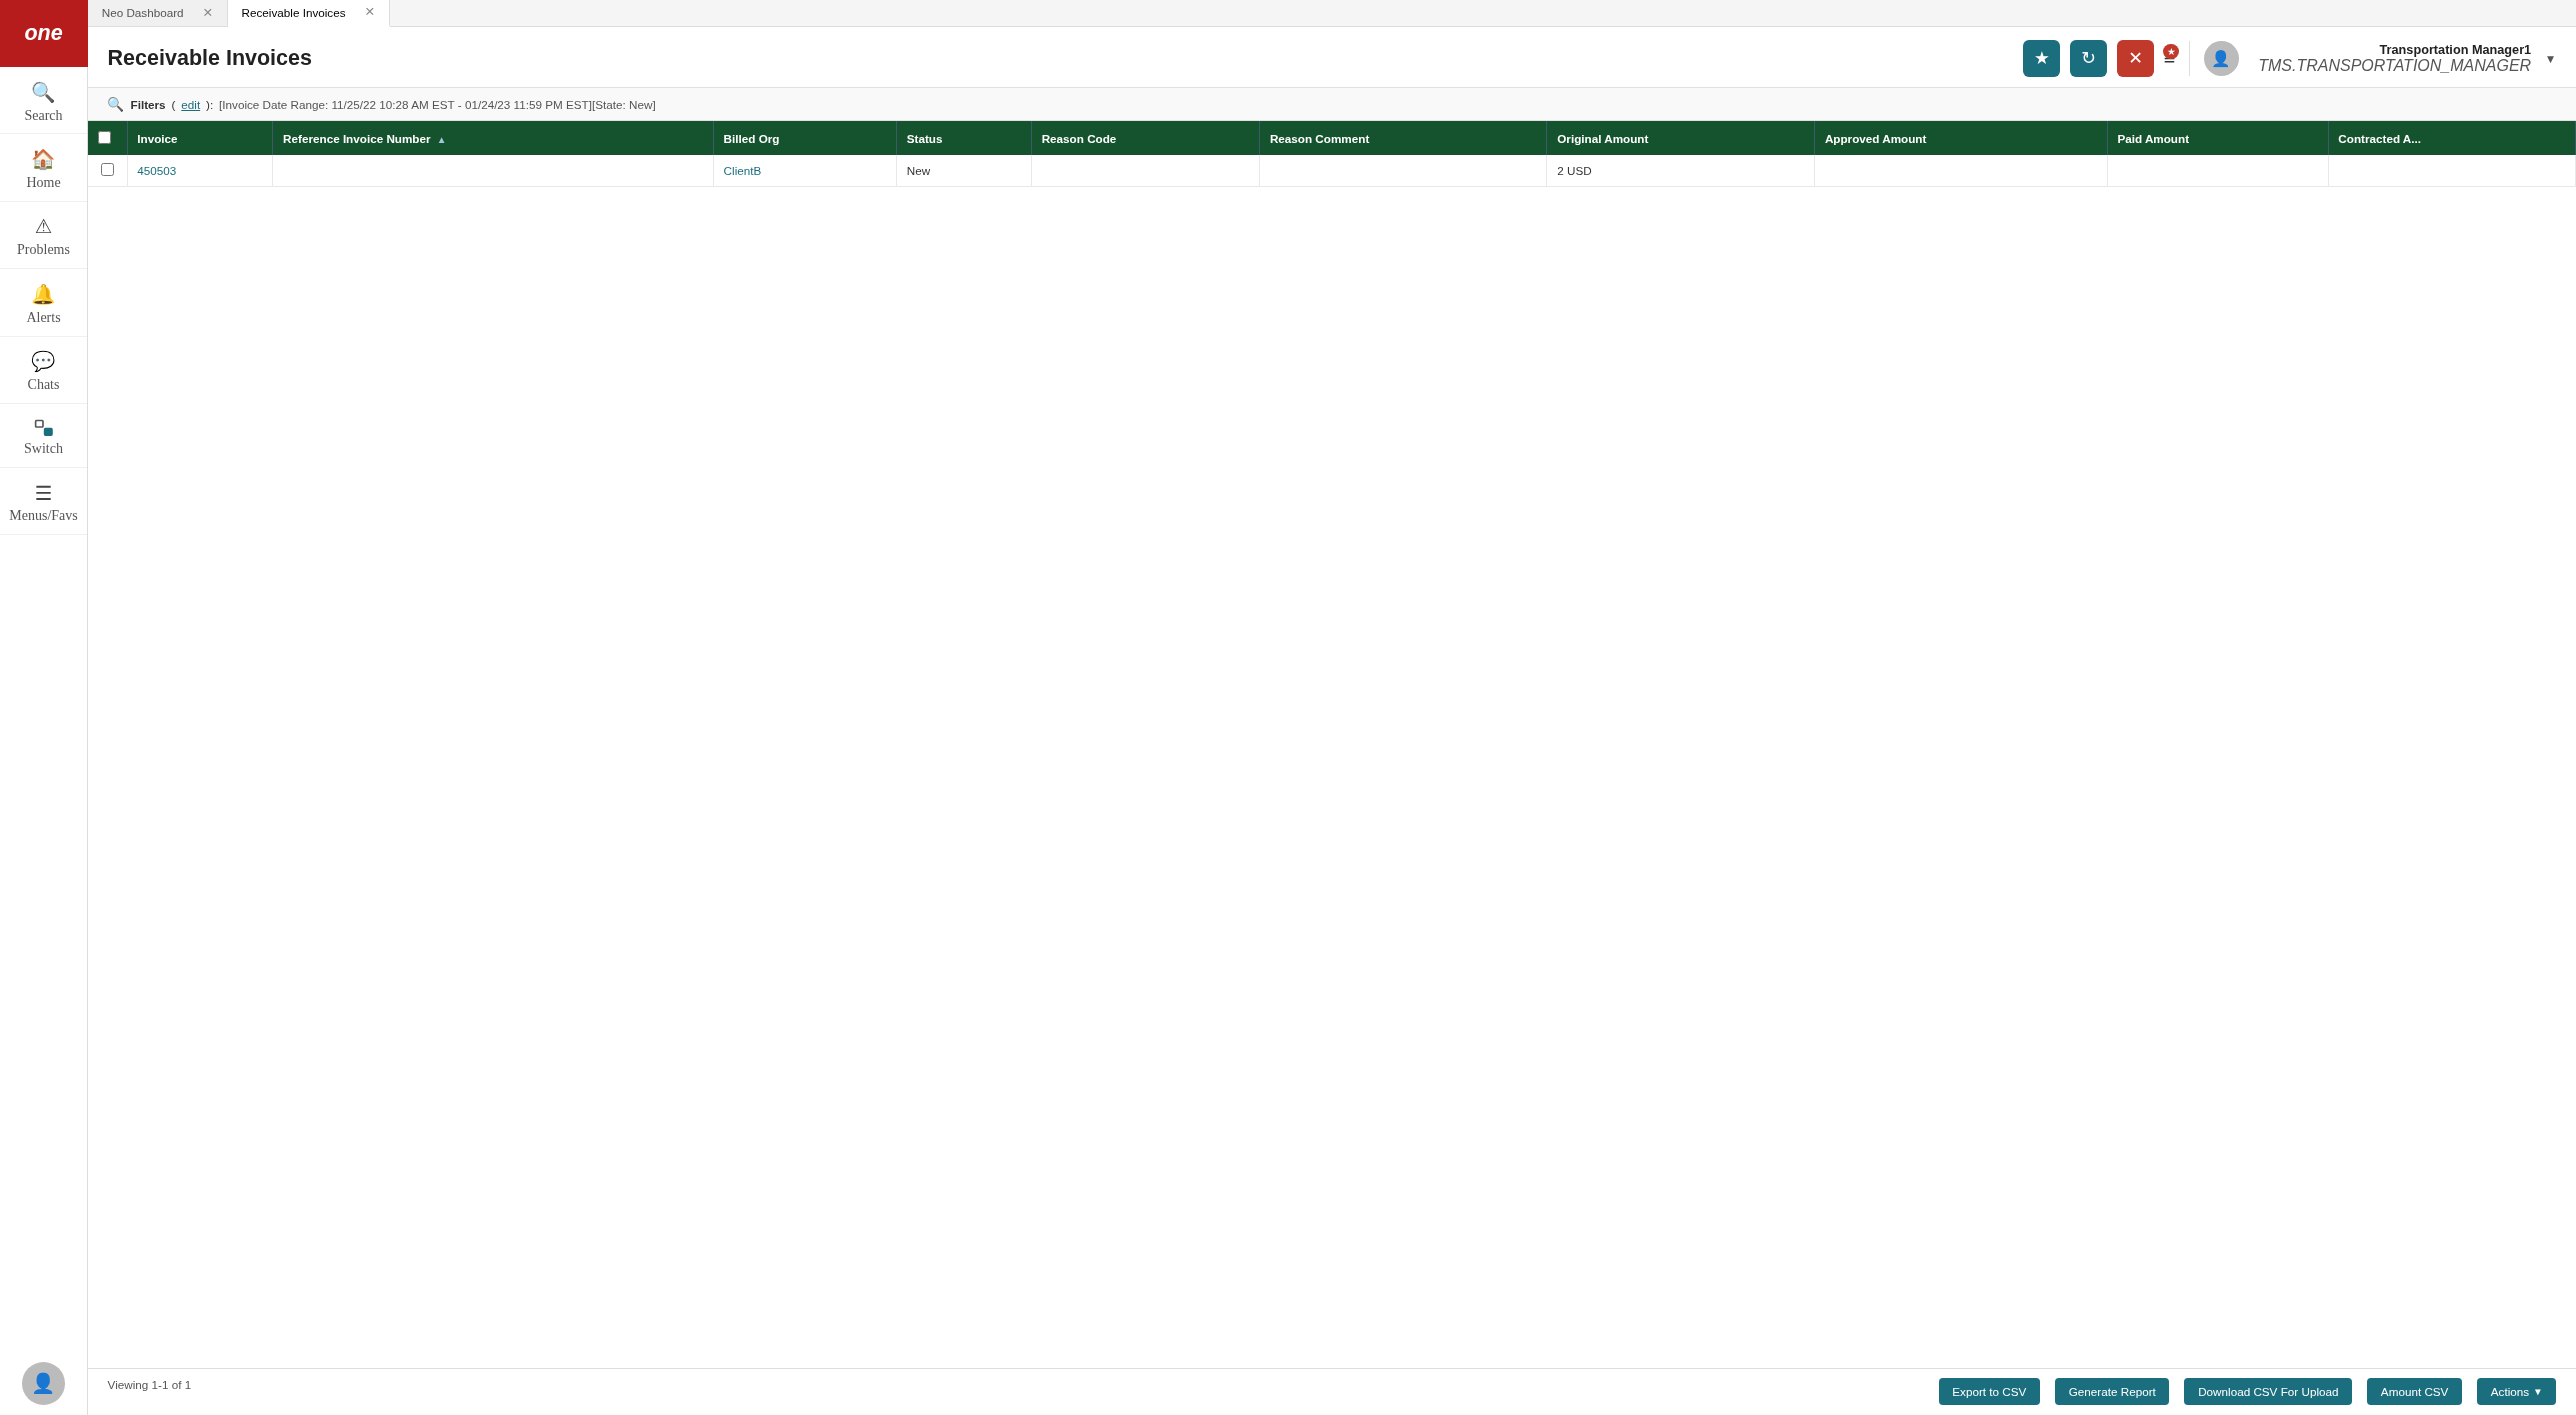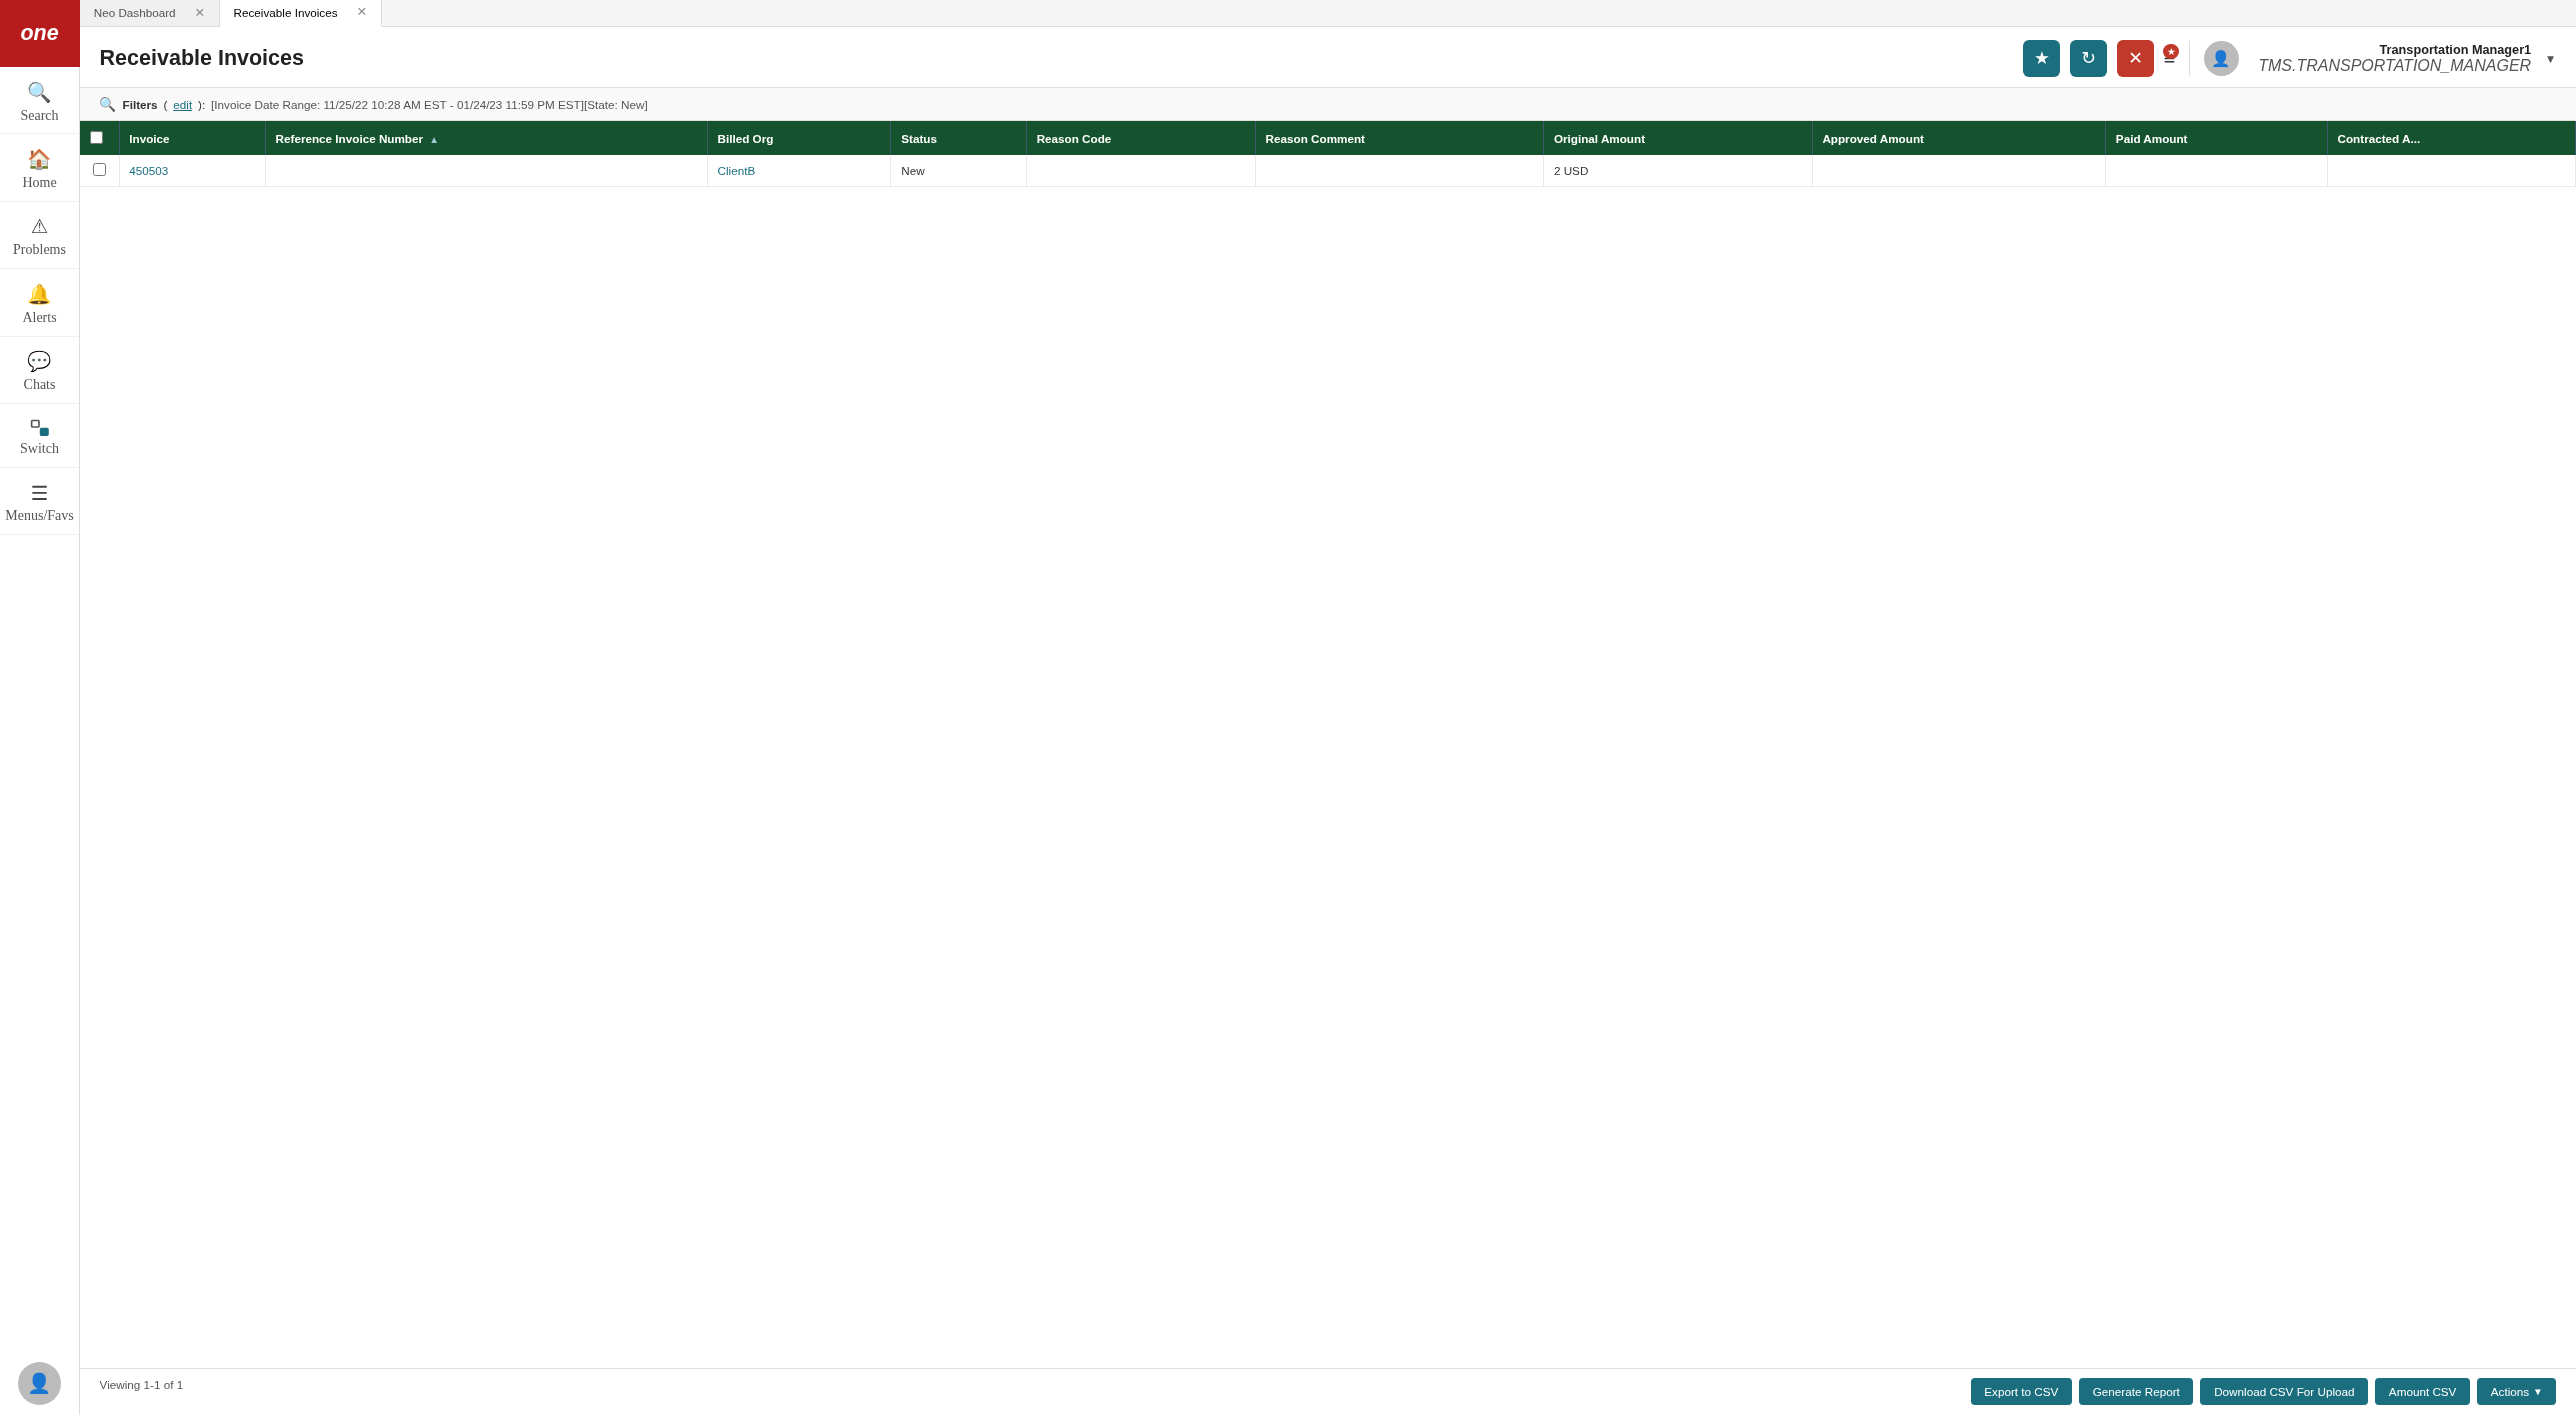--- a/index.html
+++ b/index.html
@@ -1,20 +1,20 @@
 <!DOCTYPE html>
 <html><head>
   <meta charset="utf-8">
   <style>
     * { box-sizing: border-box; margin: 0; padding: 0; }
     body { font-family: Arial, sans-serif; font-size: 12.7px; background: #f0f0f0; display: flex; height: 100vh; overflow: hidden; }
 
     
     .sidebar {
-      width: 80px;
+      width: 88px;
       background: #fff;
       display: flex;
       flex-direction: column;
       align-items: center;
       padding: 0;
       border-right: 1px solid #ddd;
       flex-shrink: 0;
     }
     .sidebar-logo {
       width: 88px;
@@ -218,21 +218,21 @@
     
     .bottom-bar {
       display: flex;
       justify-content: space-between;
       padding: 9.8px 19.6px;
       border-top: 1px solid #ddd;
       background: #fff;
       flex-shrink: 0;
     }
     .viewing-text { font-size: 11.7px; color: #555; }
-    .bottom-actions { display: flex; gap: 7px; }
+    .bottom-actions { display: flex; gap: 15px; }
     .action-btn {
       padding: 6.9px 13.7px;
       font-size: 11.7px;
       border: none;
       border-radius: 3.9px;
       cursor: pointer;
       font-weight: 500;
     }
     .action-btn.teal { background: #1a6e7e; color: #fff; }
     .action-btn.actions { background: #1a6e7e; color: #fff; display: flex; align-items: center; gap: 3.9px; }

